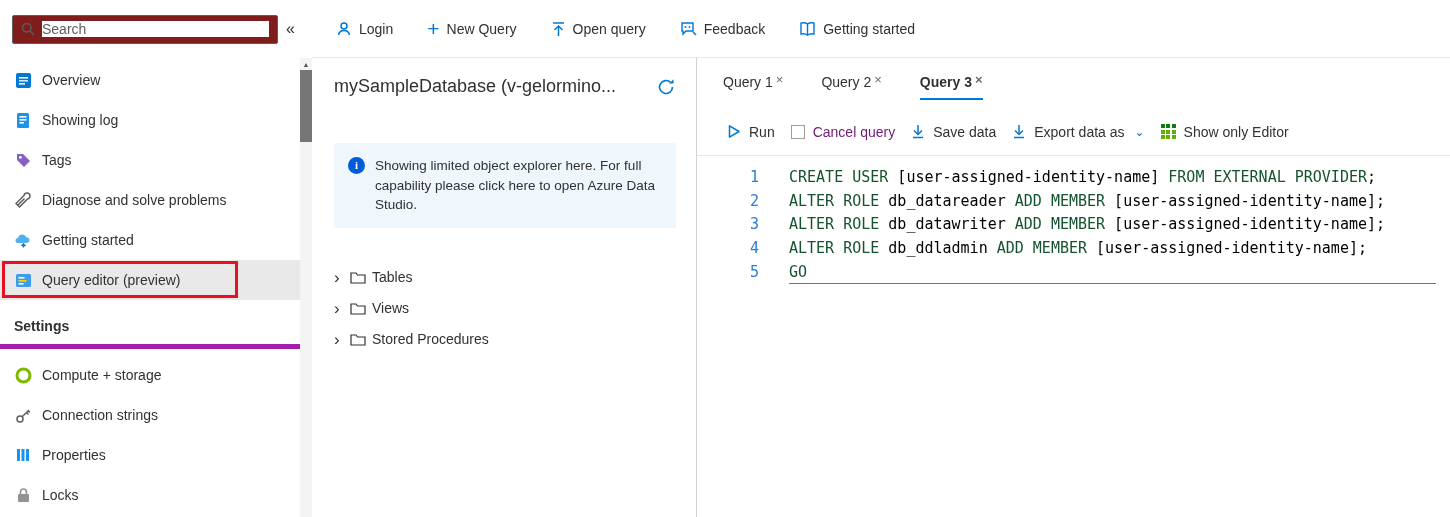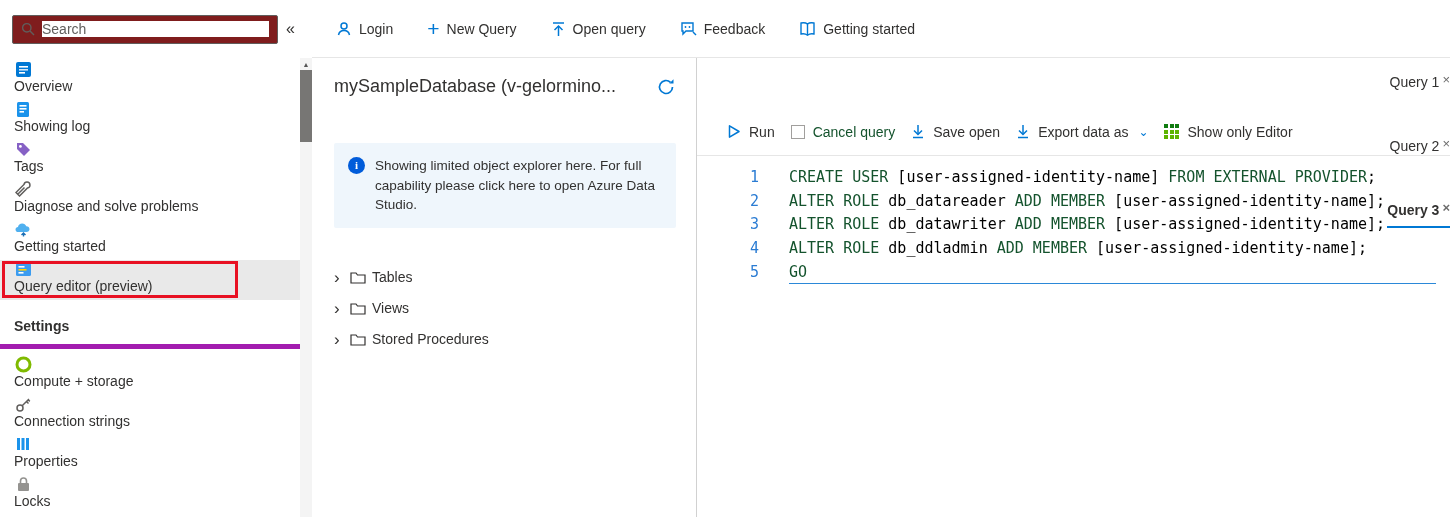--- a/index.html
+++ b/index.html
@@ -12,22 +12,22 @@
   .sidebar-top { height:58px; display:flex; align-items:center; padding-left:12px; }
   .searchbox { width:266px; height:29px; border:1px solid #605e5c; border-radius:2px;
     display:flex; align-items:center; padding:0 8px; background:#7f1d1d; }
   .searchbox svg { flex:none; margin-right:7px; }
   .searchbox input { border:none; outline:none; flex:1; font-size:14px;
     font-family:"Liberation Sans", sans-serif; color:#323130; }
   .searchbox input::placeholder { color:#605e5c; }
   .collapse { margin-left:8px; font-size:16px; color:#323130; cursor:pointer; }
 
   .nav { padding-top:2px; }
-  .nav-item { height:40px; display:flex; align-items:flex-start; padding-left:14px;
-    font-size:14px; cursor:pointer; position:relative; width:302px;flex-direction:column; }
+  .nav-item { height:40px; display:flex; align-items:center; padding-left:14px;
+    font-size:14px; cursor:pointer; position:relative; width:302px; }
   .nav-item .ic { width:18px; height:18px; flex:none; margin-right:10px;
     display:flex; align-items:center; justify-content:center; }
   .nav-item.selected { background:#e9e9e9; }
   .red-annot { position:absolute; left:2px; top:1px; width:236px; height:37px;
     border:3px solid #e81123; pointer-events:none; }
   .settings-hd { font-size:14px; font-weight:bold; padding:18px 0 10px 14px;
     border-bottom:5px solid #a21caf; width:300px; }
   .nav-gap { height:6px; }
 
   
@@ -55,31 +55,31 @@
   .info-ic { flex:none; width:17px; height:17px; border-radius:50%; background:#015cda;
     color:#fff; font-size:11px; font-weight:bold; display:flex; align-items:center;
     justify-content:center; font-family:"Liberation Serif", serif; margin-top:1px; }
   .tree { margin-top:34px; }
   .tree-row { display:flex; align-items:center; height:31px; font-size:14px; cursor:pointer; }
   .tree-chev { font-size:17px; color:#323130; width:14px; line-height:1; }
   .tree-folder { margin:0 6px 0 2px; display:flex; }
 
   
   .editor-panel { flex:1; display:flex; flex-direction:column; min-width:0; }
-  .tabs { display:flex; align-items:flex-end; gap:38px; padding:16px 0 0 26px; height:44px;flex-direction:column; }
+  .tabs { display:flex; align-items:flex-start; gap:38px; padding:16px 0 0 26px; height:44px; }
   .tab { display:flex; align-items:flex-start; gap:3px; font-size:14px; cursor:pointer;
     padding-bottom:8px; border-bottom:2.5px solid transparent; }
   .tab.active { font-weight:bold; border-bottom-color:#0078d4; }
   .tab .x { font-size:13px; color:#6b6b6b; line-height:1; margin-top:-1px; }
 
   .edit-toolbar { display:flex; align-items:center; gap:16px; height:48px;
     padding-left:30px; border-bottom:1px solid #e6e6e6; margin-top:6px; }
   .et-item { display:flex; align-items:center; gap:8px; font-size:14px; cursor:pointer;
     white-space:nowrap; }
-  .et-item.disabled { color:#14532d; cursor:default; }
+  .et-item.disabled { color:#701a75; cursor:default; }
   .cancel-sq { width:14px; height:14px; border:1.5px solid #a19f9d; }
   .chev-dn { font-size:12px; color:#0078d4; margin-left:2px; }
   .grid-ic { display:grid; grid-template-columns:repeat(3,4px); grid-template-rows:repeat(3,4px);
     gap:1.5px; }
   .grid-ic i { background:#5db300; }
   .grid-ic i:nth-child(-n+3){ background:#107c10; }
 
   .code-area { flex:1; padding-top:10px; font-family:"DejaVu Sans Mono", monospace;
     font-size:15px; overflow:hidden; }
   .code-line { display:flex; height:23.7px; line-height:23.7px; }
@@ -331,21 +331,21 @@
           <div class="et-item disabled">
             <span class="cancel-sq"></span>
             <span>Cancel query</span>
           </div>
           <div class="et-item">
             <svg width="14" height="15" viewBox="0 0 14 15">
               <line x1="7" y1="1" x2="7" y2="10" stroke="#0078d4" stroke-width="1.5"></line>
               <path d="M3 6.5 7 10.5l4-4" fill="none" stroke="#0078d4" stroke-width="1.5"></path>
               <line x1="2" y1="13.5" x2="12" y2="13.5" stroke="#0078d4" stroke-width="1.5"></line>
             </svg>
-            <span>Save open</span>
+            <span>Save data</span>
           </div>
           <div class="et-item">
             <svg width="14" height="15" viewBox="0 0 14 15">
               <line x1="7" y1="1" x2="7" y2="10" stroke="#0078d4" stroke-width="1.5"></line>
               <path d="M3 6.5 7 10.5l4-4" fill="none" stroke="#0078d4" stroke-width="1.5"></path>
               <line x1="2" y1="13.5" x2="12" y2="13.5" stroke="#0078d4" stroke-width="1.5"></line>
             </svg>
             <span>Export data as</span>
             <span class="chev-dn">⌄</span>
           </div>

